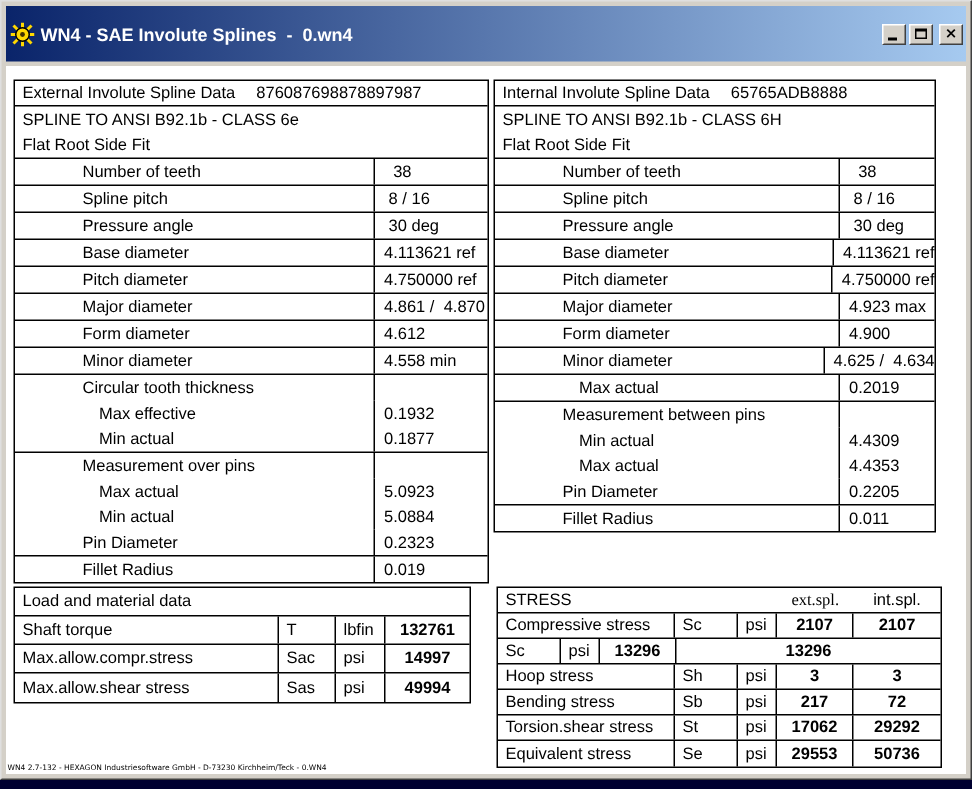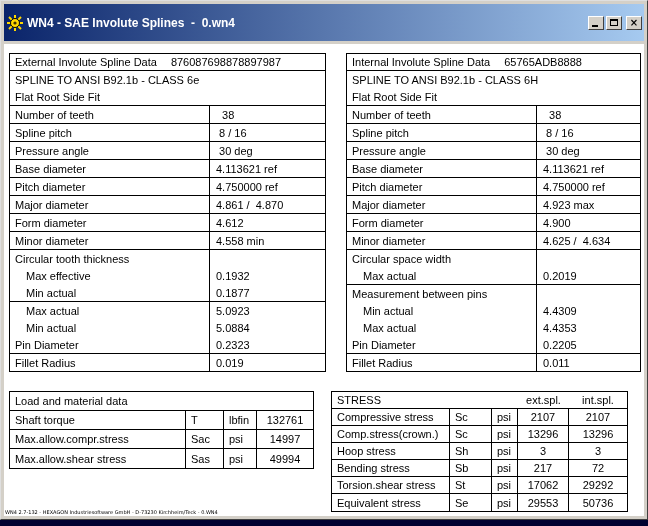--- a/index.html
+++ b/index.html
@@ -55,52 +55,52 @@
   .stable {
     position:absolute; border:1px solid #000; background:#fff;
     font-size:11px; color:#000;
   }
   .stable .block { border-bottom:1px solid #000; }
   .stable .block:last-child { border-bottom:none; }
   .tblock { height:17px; display:flex; align-items:center; padding-left:5px; white-space:pre; }
   .tblock .tnum { margin-left:14px; }
   .sblock { padding:0 0 0 5px; }
   .sblock div { height:17px; display:flex; align-items:center; }
-  .trow { display:flex; height:17px; }
+  .trow { display:flex; height:17px;margin-left:40px; }
   .trow .lbl {
     align-self:stretch; display:flex; align-items:center;
     padding-left:5px; border-right:1px solid #000; white-space:pre;
   }
   .trow .lbl.ind { padding-left:16px; }
   .trow .val { display:flex; align-items:center; padding-left:6px; white-space:pre; }
   .t-ext .lbl { width:200px; }
   .t-int .lbl { width:190px; }
   
   .btable {
     position:absolute; border:1px solid #000; background:#fff;
     font-size:11px; color:#000;
   }
   .btable .hrow { display:flex; align-items:center; border-bottom:1px solid #000; white-space:pre; }
   .btable .brow { display:flex; border-bottom:1px solid #000; }
   .btable .brow:last-child { border-bottom:none; }
   .bcell {
     align-self:stretch; display:flex; align-items:center;
     padding-left:5px; border-right:1px solid #000; white-space:pre;
   }
-  .bcell.num { justify-content:center; padding-left:0; }
+  .bcell.num { justify-content:center; padding-left:0;font-weight:bold; }
   .bcell.last { border-right:none; }
   .load-t .brow, .load-t .hrow { height:19px; }
   .load-t .c0 { width:176px; } .load-t .c1 { width:38px; }
   .load-t .c2 { width:33px; }  .load-t .c3 { flex:1; }
   .stress-t .brow, .stress-t .hrow { height:17px; }
   .stress-t .c0 { width:118px;text-align:right; } .stress-t .c1 { width:42px; }
   .stress-t .c2 { width:26px; }  .stress-t .c3 { width:51px; }
   .stress-t .c4 { flex:1; }
   .stress-t .hrow .h0 { width:186px; padding-left:5px; }
-  .stress-t .hrow .h1 { width:51px; text-align:center; }
+  .stress-t .hrow .h1 { width:51px; text-align:center;font-family:Liberation Serif, serif; }
   .stress-t .hrow .h2 { flex:1; text-align:center; }
   
   .statusline {
     position:absolute; left:1px; top:465px;
     font-size:5px; letter-spacing:0; color:#000; white-space:pre;
     font-family:"DejaVu Sans",sans-serif;
   }
   .desktop-edge { position:absolute; left:0; bottom:0; width:648px; height:6px; background:#000030; }
 </style>
 </head>
@@ -212,20 +212,24 @@
               <div class="lbl ind">Max effective</div>
               <div class="val">0.1932</div>
             </div>
             <div class="trow">
               <div class="lbl ind">Min actual</div>
               <div class="val">0.1877</div>
             </div>
           </div>
           <div class="block">
             <div class="trow">
+              <div class="lbl">Measurement over pins</div>
+              <div class="val"></div>
+            </div>
+            <div class="trow">
               <div class="lbl ind">Max actual</div>
               <div class="val">5.0923</div>
             </div>
             <div class="trow">
               <div class="lbl ind">Min actual</div>
               <div class="val">5.0884</div>
             </div>
             <div class="trow">
               <div class="lbl">Pin Diameter</div>
               <div class="val">0.2323</div>
@@ -233,21 +237,21 @@
           </div>
           <div class="block">
             <div class="trow">
               <div class="lbl">Fillet Radius</div>
               <div class="val">0.019</div>
             </div>
           </div>
         </div>
     </div>
 
-    <div class="stable t-int" style="left:342px; top:9px; width:295px;">
+    <div class="stable t-int" style="left:325px; top:9px; width:295px;">
       <div class="block tblock">
         <span>Internal Involute Spline Data</span>
         <span class="tnum">65765ADB8888</span>
       </div>
       <div class="block sblock">
         <div>SPLINE TO ANSI B92.1b - CLASS 6H</div>
         <div>Flat Root Side Fit</div>
       </div>
       <div>
           <div class="block">
@@ -293,24 +297,20 @@
             </div>
           </div>
           <div class="block">
             <div class="trow">
               <div class="lbl">Minor diameter</div>
               <div class="val">4.625 /  4.634</div>
             </div>
           </div>
           <div class="block">
             <div class="trow">
-              <div class="lbl">Circular space width</div>
-              <div class="val"></div>
-            </div>
-            <div class="trow">
               <div class="lbl ind">Max actual</div>
               <div class="val">0.2019</div>
             </div>
           </div>
           <div class="block">
             <div class="trow">
               <div class="lbl">Measurement between pins</div>
               <div class="val"></div>
             </div>
             <div class="trow">
@@ -367,21 +367,20 @@
       </div>
       <div>
           <div class="brow">
             <div class="bcell c0">Compressive stress</div>
             <div class="bcell c1">Sc</div>
             <div class="bcell c2">psi</div>
             <div class="bcell c3 num">2107</div>
             <div class="bcell c4 num last">2107</div>
           </div>
           <div class="brow">
-            <div class="bcell c0">Comp.stress(crown.)</div>
             <div class="bcell c1">Sc</div>
             <div class="bcell c2">psi</div>
             <div class="bcell c3 num">13296</div>
             <div class="bcell c4 num last">13296</div>
           </div>
           <div class="brow">
             <div class="bcell c0">Hoop stress</div>
             <div class="bcell c1">Sh</div>
             <div class="bcell c2">psi</div>
             <div class="bcell c3 num">3</div>

